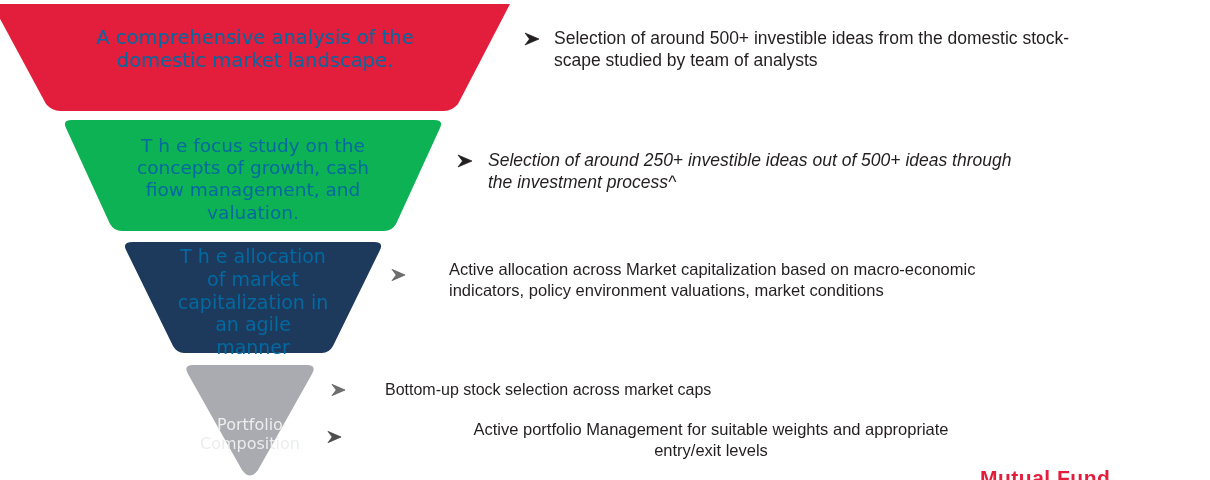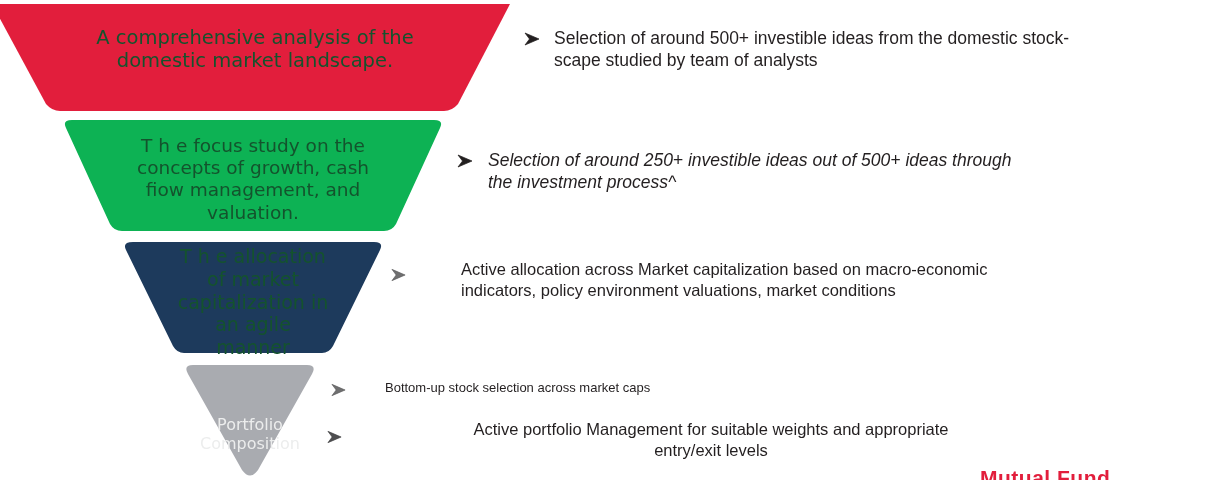--- a/index.html
+++ b/index.html
@@ -29,21 +29,21 @@
     position: absolute;
     left: 0;
     top: 0;
     width: 1210px;
     height: 480px;
   }
 
   .funnel-label {
     position: absolute;
     text-align: center;
-    color: #14532d;
+    color: #0369a1;
     font-family: "DejaVu Sans", sans-serif;
     line-height: 1.2;
     white-space: pre-line;
     pointer-events: none;
   }
 
   #label-stage-1 {
     left: 70px;
     top: 26px;
     width: 370px;
@@ -92,27 +92,27 @@
   }
 
   #bullet-row-1 { left: 524px; top: 27px; width: 700px; }
   #bullet-row-1 .bullet-arrow { margin-right: 13px; margin-top: 5px; }
   #bullet-row-1 .bullet-text { font-size: 17.5px; width: 700px; }
 
   #bullet-row-2 { left: 457px; top: 149px; width: 740px; font-style: italic; }
   #bullet-row-2 .bullet-arrow { margin-right: 14px; margin-top: 5px; }
   #bullet-row-2 .bullet-text { font-size: 17.5px; width: 720px; }
 
-  #bullet-row-3 { left: 391px; top: 259px; width: 790px; gap: 12px; }
+  #bullet-row-3 { left: 391px; top: 259px; width: 790px; }
   #bullet-row-3 .bullet-arrow { margin-right: 42px; margin-top: 9px; }
   #bullet-row-3 .bullet-text { font-size: 16.5px; width: 700px; }
 
   #bullet-row-4 { left: 331px; top: 380px; width: 800px; }
   #bullet-row-4 .bullet-arrow { margin-right: 38px; margin-top: 3px; }
-  #bullet-row-4 .bullet-text { font-size: 13px; width: 700px; }
+  #bullet-row-4 .bullet-text { font-size: 16px; width: 700px; }
 
   #bullet-row-5 { left: 327px; top: 419px; width: 800px; text-align: center; }
   #bullet-row-5 .bullet-arrow { margin-right: 18px; margin-top: 11px; }
   #bullet-row-5 .bullet-text { font-size: 16.5px; width: 700px; }
 
   
   #footer-clip {
     position: absolute;
     left: 980px;
     top: 466px;

